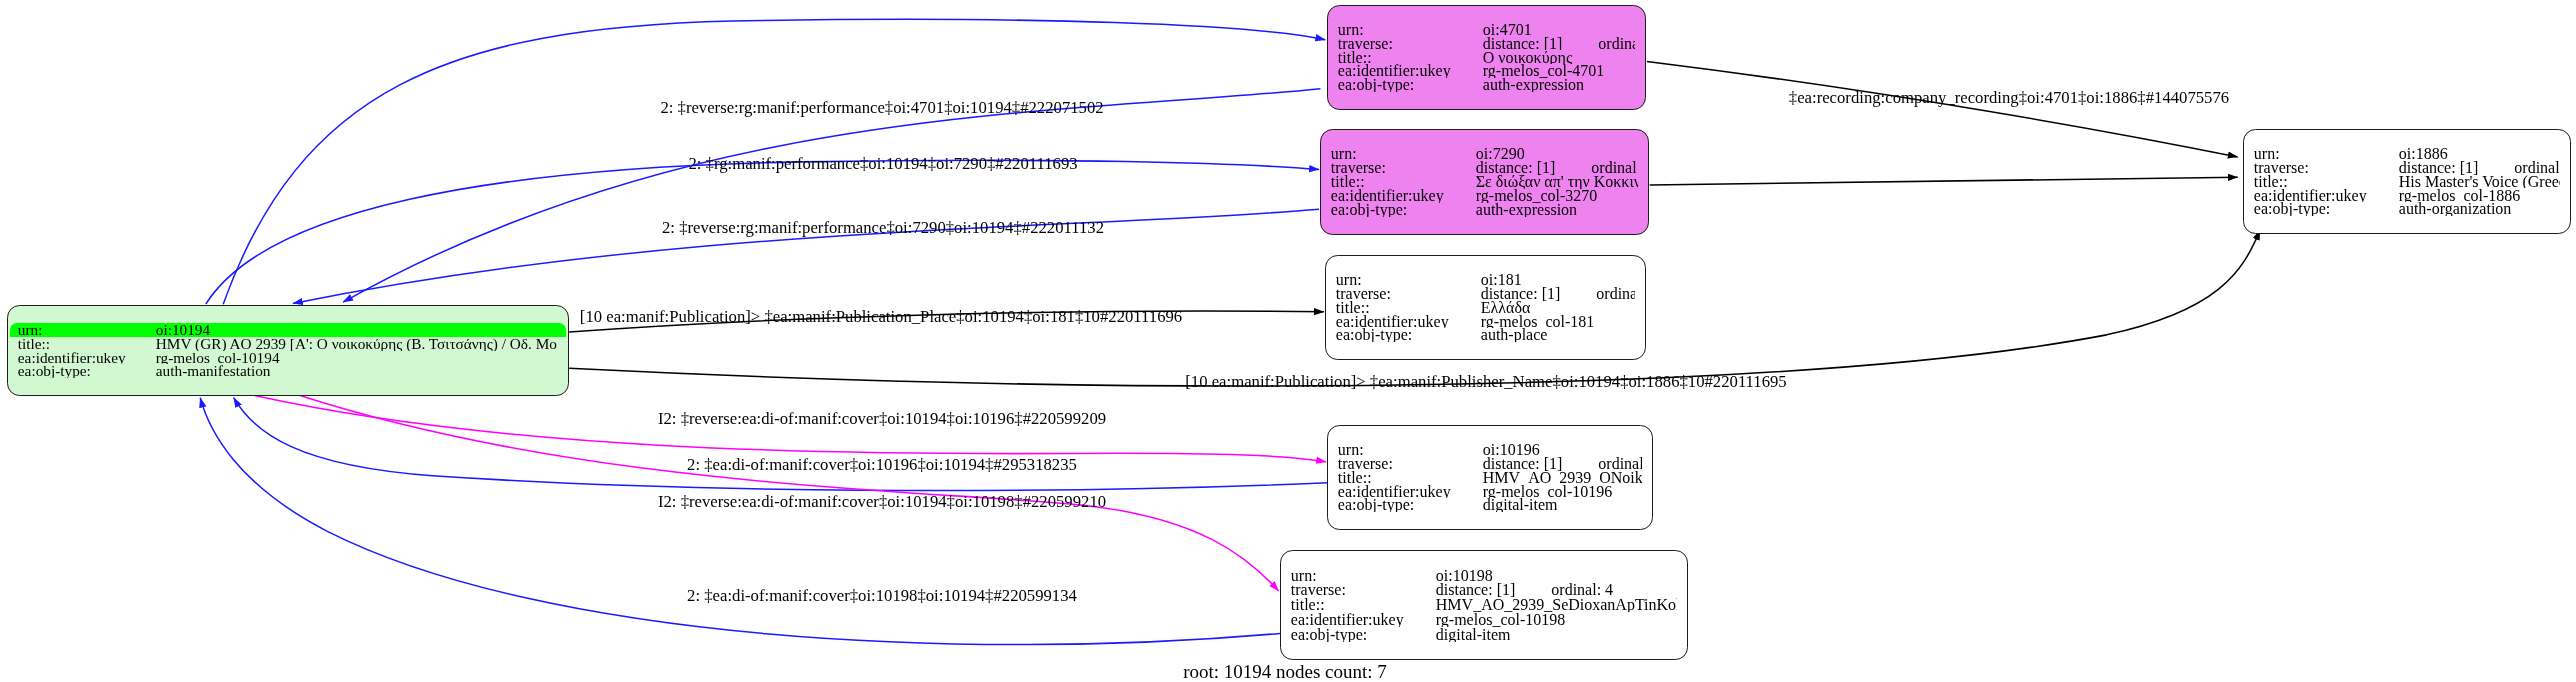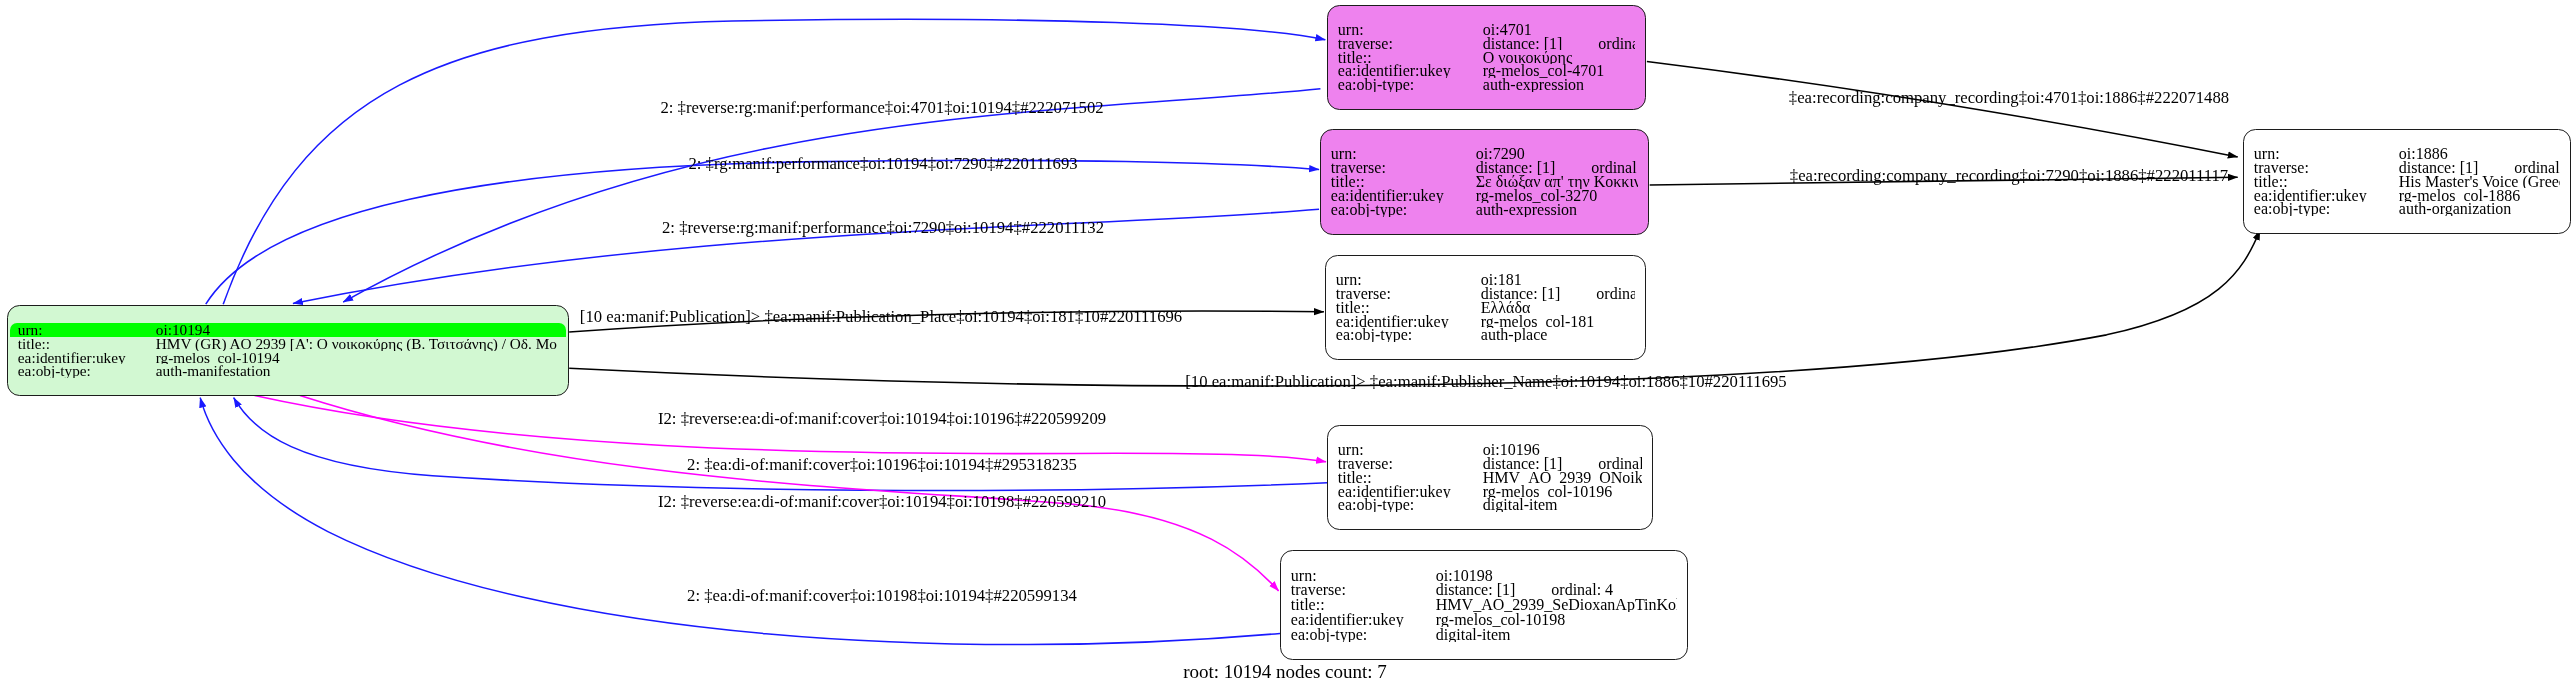--- a/index.html
+++ b/index.html
@@ -80,22 +80,21 @@
 
   <div class="edge-label" style="left:882px;top:98px">2: ‡reverse:rg:manif:performance‡oi:4701‡oi:10194‡#222071502</div>
   <div class="edge-label" style="left:883px;top:154px">2: ‡rg:manif:performance‡oi:10194‡oi:7290‡#220111693</div>
   <div class="edge-label" style="left:883px;top:218px">2: ‡reverse:rg:manif:performance‡oi:7290‡oi:10194‡#222011132</div>
   <div class="edge-label" style="left:881px;top:307px">[10 ea:manif:Publication]&gt; ‡ea:manif:Publication_Place‡oi:10194‡oi:181‡10#220111696</div>
   <div class="edge-label" style="left:1486px;top:372px">[10 ea:manif:Publication]&gt; ‡ea:manif:Publisher_Name‡oi:10194‡oi:1886‡10#220111695</div>
   <div class="edge-label" style="left:882px;top:409px">I2: ‡reverse:ea:di-of:manif:cover‡oi:10194‡oi:10196‡#220599209</div>
   <div class="edge-label" style="left:882px;top:455px">2: ‡ea:di-of:manif:cover‡oi:10196‡oi:10194‡#295318235</div>
   <div class="edge-label" style="left:882px;top:492px">I2: ‡reverse:ea:di-of:manif:cover‡oi:10194‡oi:10198‡#220599210</div>
   <div class="edge-label" style="left:882px;top:586px">2: ‡ea:di-of:manif:cover‡oi:10198‡oi:10194‡#220599134</div>
-  <div class="edge-label" style="left:2009px;top:88px">‡ea:recording:company_recording‡oi:4701‡oi:1886‡#222071488</div>
-  <div class="edge-label" style="left:2009px;top:166px">‡ea:recording:company_recording‡oi:7290‡oi:1886‡#222011117</div>
+  <div class="edge-label" style="left:2009px;top:88px">‡ea:recording:company_recording‡oi:4701‡oi:1886‡#144075576</div>
 
   <div class="node node-green" style="left:7px;top:305px;width:562px;height:91px">
     <div class="row hl">
       <span class="k">urn:</span>
       <span class="v">oi:10194</span>
     </div>
     <div class="row">
       <span class="k">title::</span>
       <span class="v">HMV (GR) AO 2939 [Α': Ο νοικοκύρης (Β. Τσιτσάνης) / Οδ. Μο...</span>
     </div>

